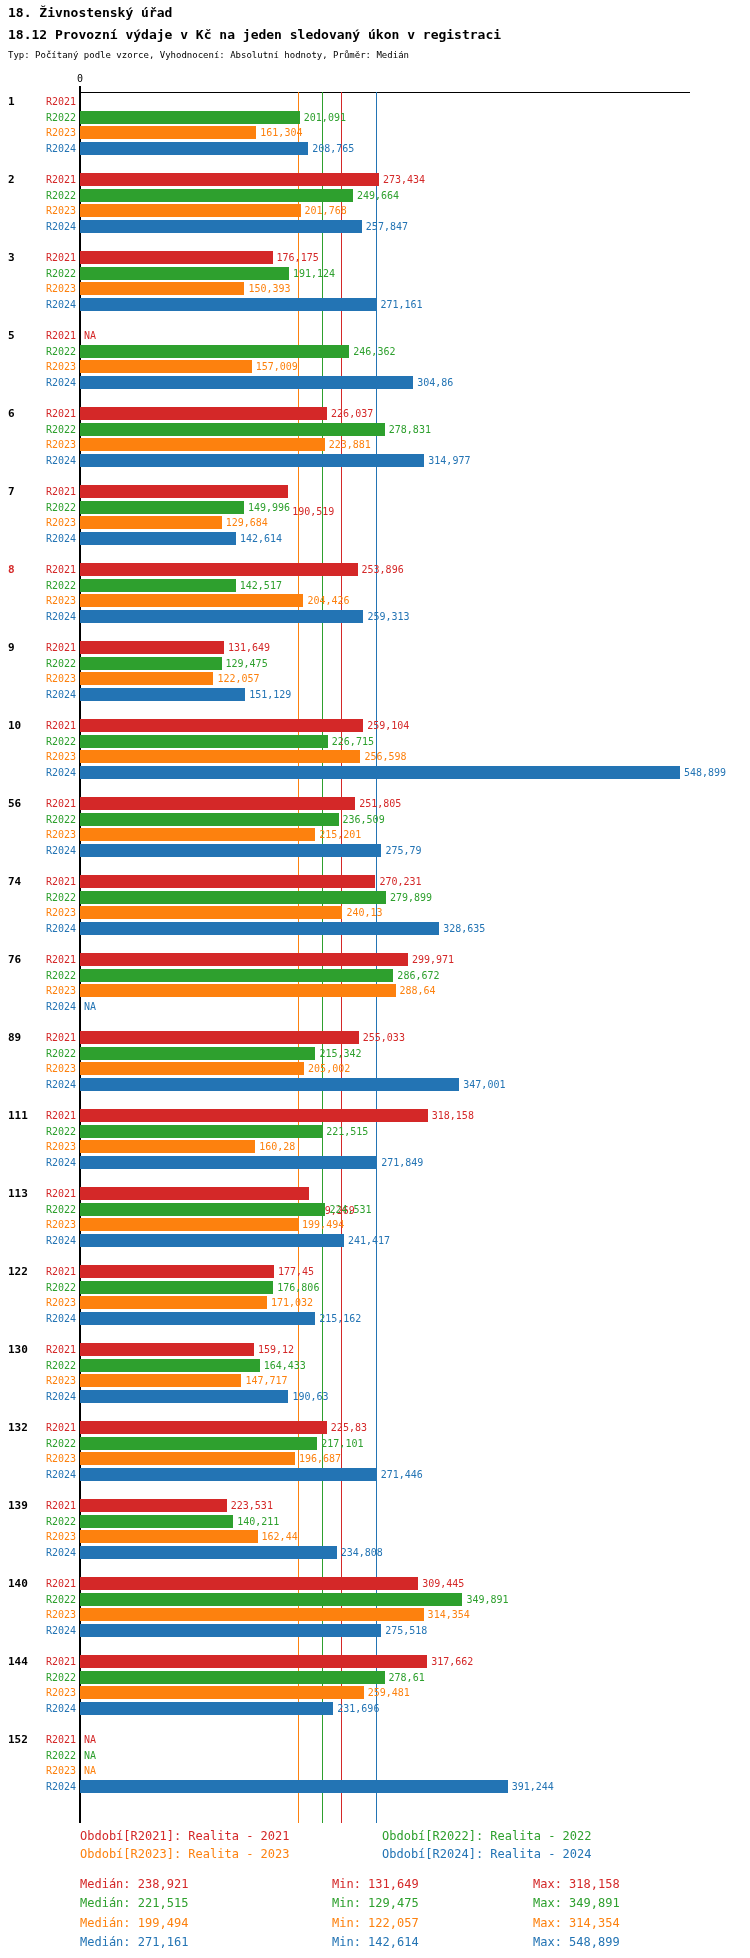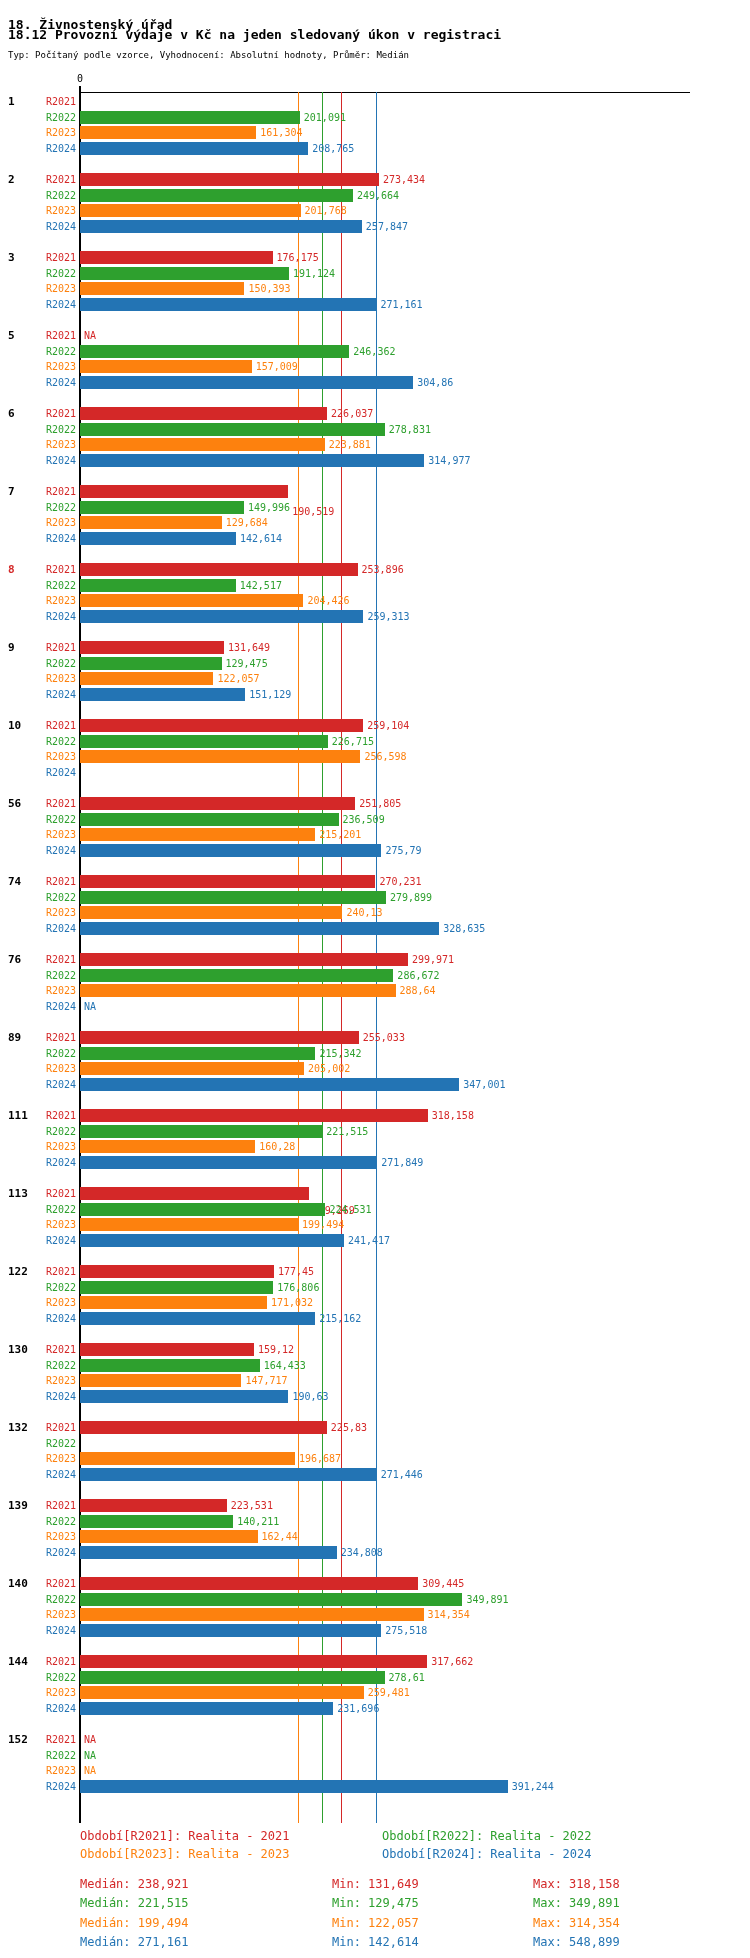--- a/index.html
+++ b/index.html
@@ -1,18 +1,18 @@
 <!DOCTYPE html>
 <html><head>
 <meta charset="utf-8">
 <style>
   html,body{margin:0;padding:0;background:#ffffff;}
   #page{position:relative;width:750px;height:1958px;background:#fff;overflow:hidden;
         font-family:"DejaVu Sans Mono", monospace;color:#000;}
-  .t1{position:absolute;top:17px;left:8px;font-size:13px;font-weight:bold;white-space:nowrap;}
+  .t1{position:absolute;top:5px;left:8px;font-size:13px;font-weight:bold;white-space:nowrap;}
   .t2{position:absolute;top:27px;left:8px;font-size:13px;font-weight:bold;white-space:nowrap;}
   .sub{position:absolute;top:50px;left:8px;font-size:9px;white-space:nowrap;}
   .zero{position:absolute;top:73px;left:72px;width:16px;text-align:center;font-size:10px;}
   .axis-h{position:absolute;top:92px;left:80px;width:610px;height:1px;background:#000;}
   .axis-v{position:absolute;top:86px;left:79px;width:2px;height:1737px;background:#000;}
   .mline{position:absolute;top:92px;width:1px;height:1731px;z-index:0;}
   .rows{position:absolute;top:94px;left:0;width:750px;z-index:1;}
   .group{margin-bottom:16px;}
   .row{display:flex;align-items:center;height:15.5px;}
   .gid{width:34px;box-sizing:border-box;padding-left:8px;font-size:11px;font-weight:bold;flex:none;}
@@ -336,20 +336,24 @@
           <div class="gid"></div>
           <div class="rlabel" style="color: rgb(253, 129, 14);">R2023</div>
           <div class="bararea">
             <div class="bar" style="width: 280.487px; background: rgb(253, 129, 14);"></div>
             <span class="val" style="color: rgb(253, 129, 14);">256,598</span>
           </div>
         </div>
         <div class="row">
           <div class="gid"></div>
           <div class="rlabel" style="color: rgb(35, 116, 180);">R2024</div>
+          <div class="bararea">
+            <div class="bar" style="width: 600px; background: rgb(35, 116, 180);"></div>
+            <span class="val" style="color: rgb(35, 116, 180);">548,899</span>
+          </div>
         </div>
       </div>
       <div class="group">
         <div class="row">
           <div class="gid">56</div>
           <div class="rlabel" style="color: rgb(212, 40, 40);">R2021</div>
           <div class="bararea">
             <div class="bar" style="width: 275.247px; background: rgb(212, 40, 40);"></div>
             <span class="val" style="color: rgb(212, 40, 40);">251,805</span>
           </div>
@@ -621,20 +625,24 @@
           <div class="gid">132</div>
           <div class="rlabel" style="color: rgb(212, 40, 40);">R2021</div>
           <div class="bararea">
             <div class="bar" style="width: 246.854px; background: rgb(212, 40, 40);"></div>
             <span class="val" style="color: rgb(212, 40, 40);">225,83</span>
           </div>
         </div>
         <div class="row">
           <div class="gid"></div>
           <div class="rlabel" style="color: rgb(46, 160, 46);">R2022</div>
+          <div class="bararea">
+            <div class="bar" style="width: 237.313px; background: rgb(46, 160, 46);"></div>
+            <span class="val" style="color: rgb(46, 160, 46);">217,101</span>
+          </div>
         </div>
         <div class="row">
           <div class="gid"></div>
           <div class="rlabel" style="color: rgb(253, 129, 14);">R2023</div>
           <div class="bararea">
             <div class="bar" style="width: 214.998px; background: rgb(253, 129, 14);"></div>
             <span class="val" style="color: rgb(253, 129, 14);">196,687</span>
           </div>
         </div>
         <div class="row">

